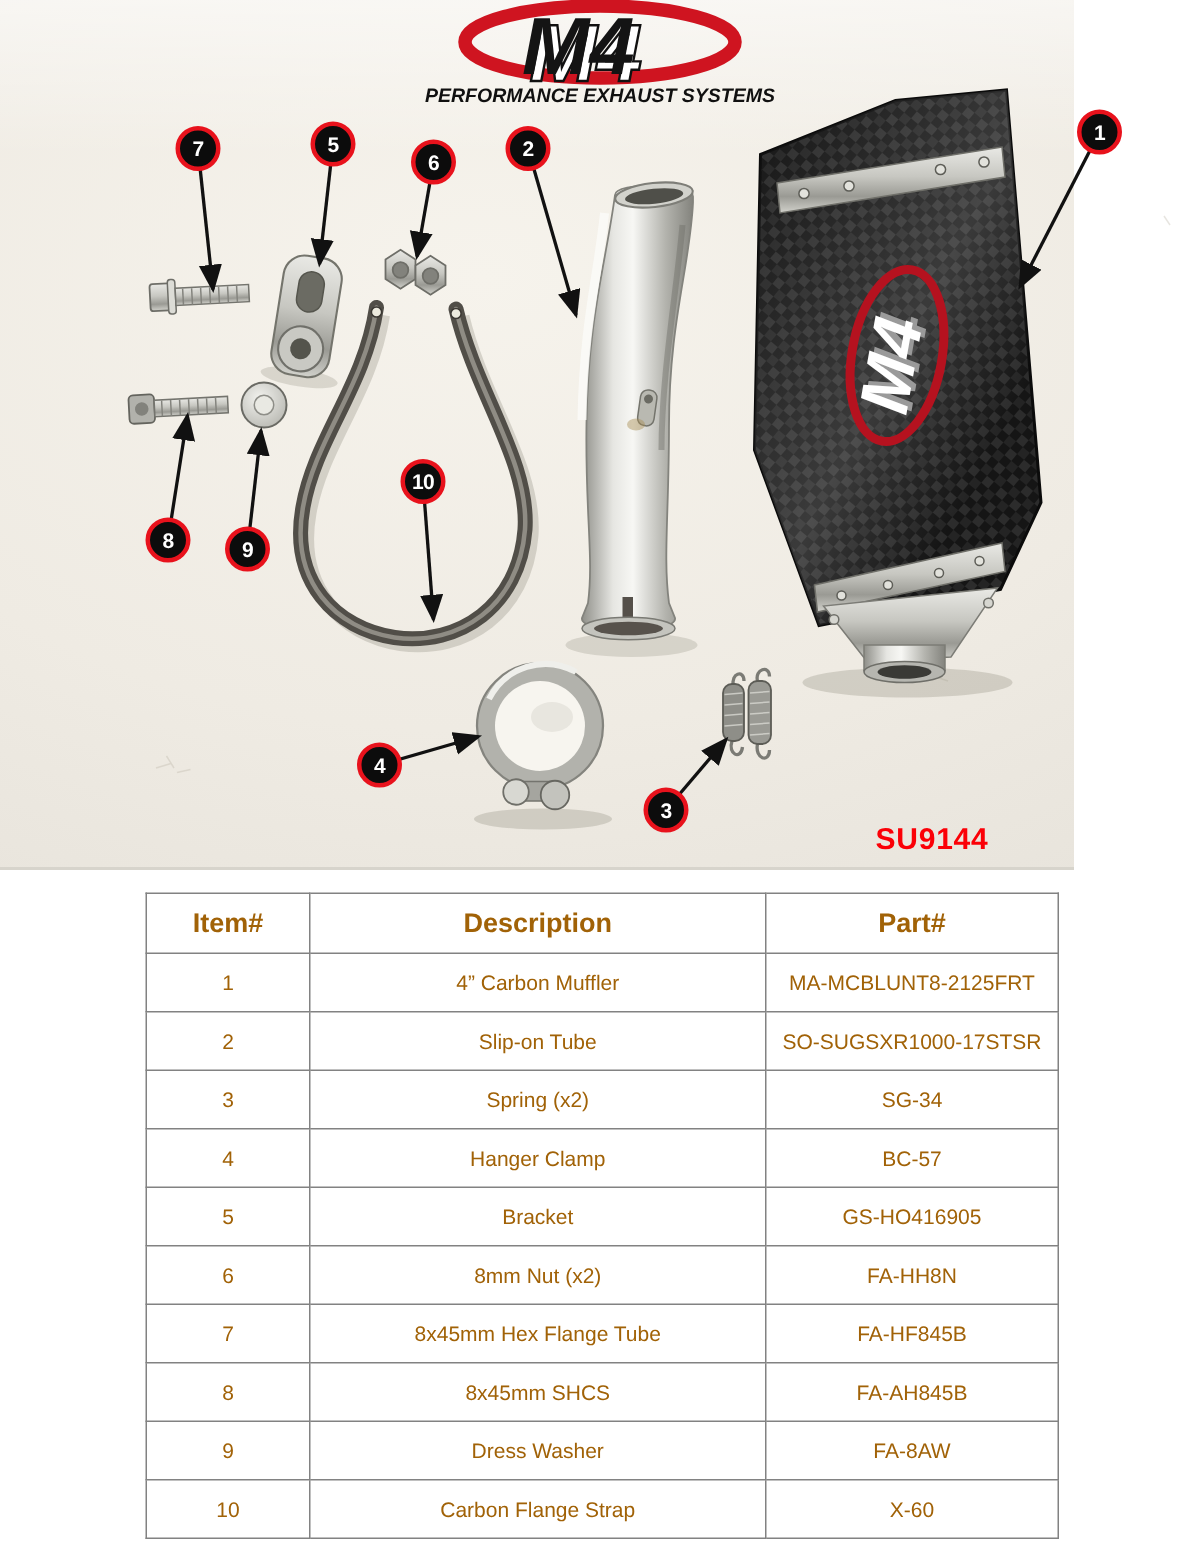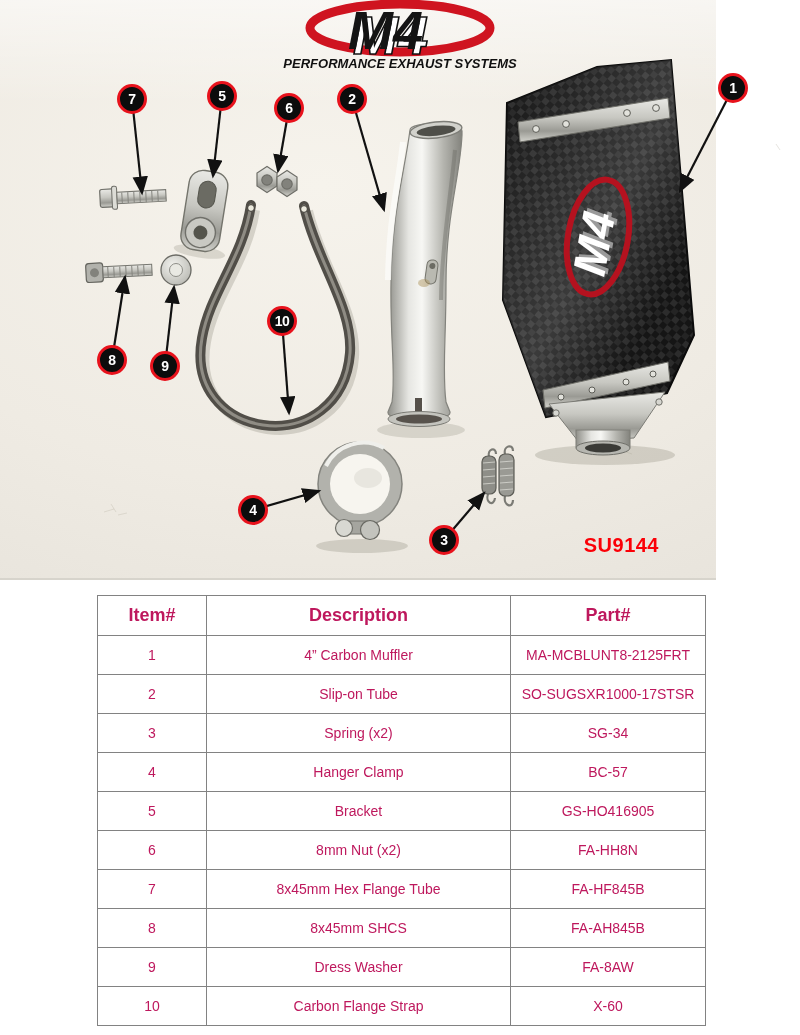--- a/index.html
+++ b/index.html
@@ -9,27 +9,27 @@
   .photo{position:absolute;left:0;top:0;width:716px;height:578px;
          background:
            linear-gradient(180deg, rgba(255,255,255,.55) 0%, rgba(255,255,255,0) 18%),
            radial-gradient(120% 95% at 45% 32%, #f6f3ec 0%, #efebe3 55%, #e5e1d9 100%);
          border-bottom:2px solid #d7d4cc;}
   .photo-svg{position:absolute;left:0;top:0;}
   .arrow-layer{position:absolute;left:0;top:0;pointer-events:none;}
   .callout{position:absolute;width:30px;height:30px;box-sizing:border-box;border-radius:50%;
            background:#0c0c0c;border:3px solid #e8121c;color:#fff;text-align:center;
            font:bold 14px/24px "Liberation Sans",sans-serif;letter-spacing:-.5px;}
-  .photo-code{position:absolute;top:534px;right:57px;color:#fb0007;
+  .photo-code{position:absolute;top:549px;right:57px;color:#fb0007;
               font:bold 20px/22px "Liberation Sans",sans-serif;letter-spacing:.5px;text-align:right;}
   
   .parts-table{position:absolute;left:97px;top:595px;width:608px;border-collapse:collapse;
                background:#fff;table-layout:fixed;}
   .parts-table th,.parts-table td{border:1px solid #828282;text-align:center;vertical-align:middle;
-               font-family:"Liberation Sans",sans-serif;color:#be185d;padding:0;}
+               font-family:"Liberation Sans",sans-serif;color:#a16207;padding:0;}
   .parts-table th{height:39px;font-size:18px;font-weight:bold;}
   .parts-table td{height:38px;font-size:14px;}
   .col-item{width:109px;} .col-desc{width:304px;} .col-part{width:195px;}
 </style>
 </head>
 <body>
 
 <div class="page">
 
   <div class="photo">

